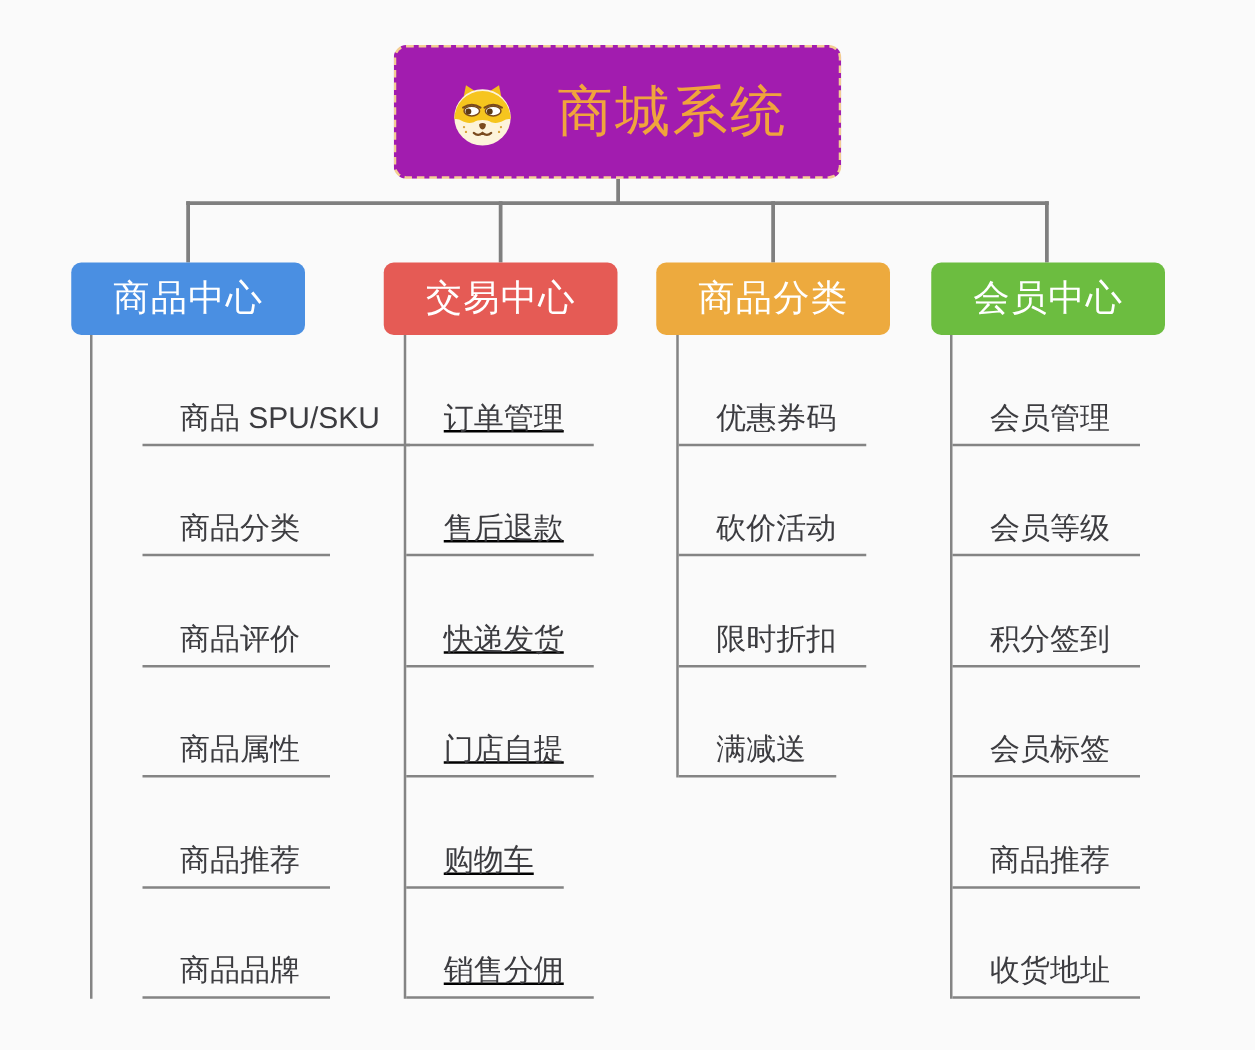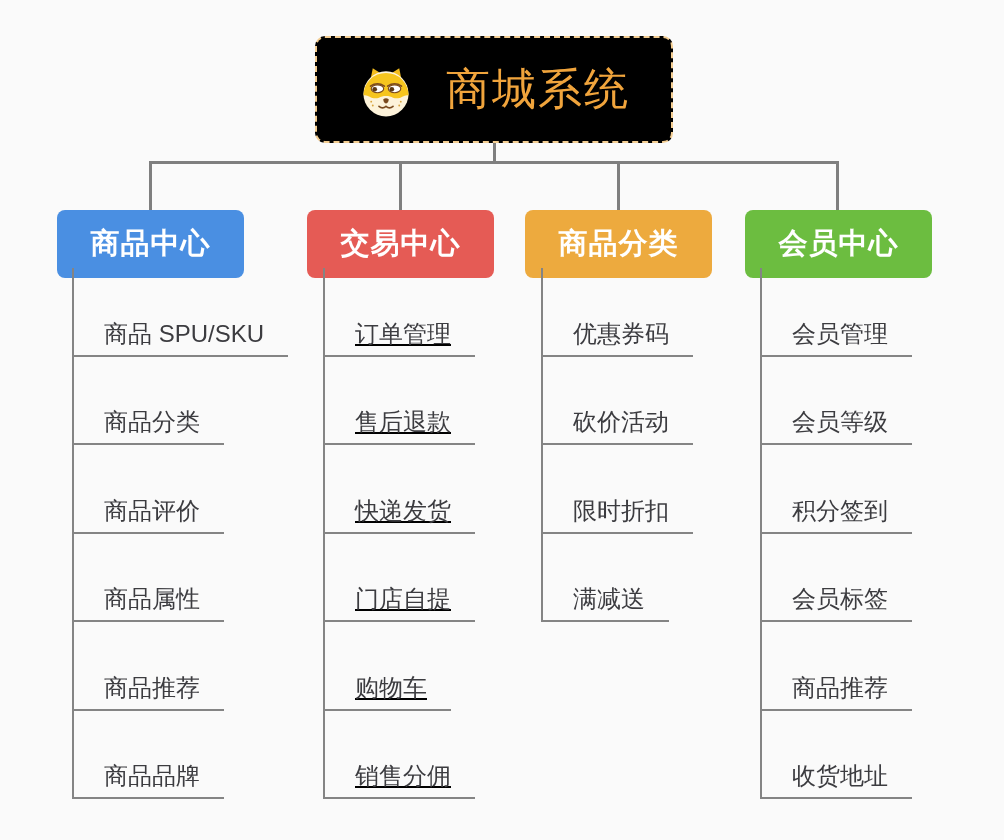--- a/index.html
+++ b/index.html
@@ -6,32 +6,31 @@
   body{
     width:1004px;height:840px;position:relative;overflow:hidden;
     background:#fafafa;
     font-family:"Liberation Sans","DejaVu Sans",sans-serif;
   }
   
   .cline{position:absolute;background:#7f7f7f;}
   
   .root{
     position:absolute;left:315px;top:36px;width:358px;height:107px;
-    box-sizing:border-box;background:#000000;
+    box-sizing:border-box;background:#a21caf;
     border:2px dashed #f3cd92;border-radius:10px;
     display:flex;align-items:center;justify-content:center;gap:32px;
   }
   .root-title{font-size:44px;letter-spacing:2px;color:#f0a43c;}
   
   .cat{
-    position:absolute;top:210px;width:187px;height:68px;
+    position:absolute;top:210px;width:187px;height:58px;
     border-radius:8px;color:#ffffff;font-size:29px;
     display:flex;align-items:center;justify-content:center;
     letter-spacing:1px;
-    font-weight:bold;
   }
   
   .children{
     position:absolute;top:268px;
     display:flex;flex-direction:column;align-items:flex-start;
     border-left:2px solid #848484;
   }
   .child{
     height:88.5px;box-sizing:border-box;
     display:flex;align-items:flex-end;
@@ -75,21 +74,21 @@
     <circle cx="17" cy="51" r="1.2" fill="#d9a43c"></circle>
     <circle cx="19" cy="56" r="1.2" fill="#d9a43c"></circle>
     <circle cx="55" cy="51" r="1.2" fill="#d9a43c"></circle>
     <circle cx="53" cy="56" r="1.2" fill="#d9a43c"></circle>
   </svg>
   <span class="root-title">商城系统</span>
 </div>
 
 <div>
   <div class="cat" style="left: 57px; background: rgb(74, 143, 226);">商品中心</div>
-  <div class="children" style="left:72px;">
+  <div class="children" style="left:72px;padding-left:40px;">
       <div class="child">商品 SPU/SKU</div>
       <div class="child">商品分类</div>
       <div class="child">商品评价</div>
       <div class="child">商品属性</div>
       <div class="child">商品推荐</div>
       <div class="child">商品品牌</div>
     </div>
 </div>
 
 <div>

